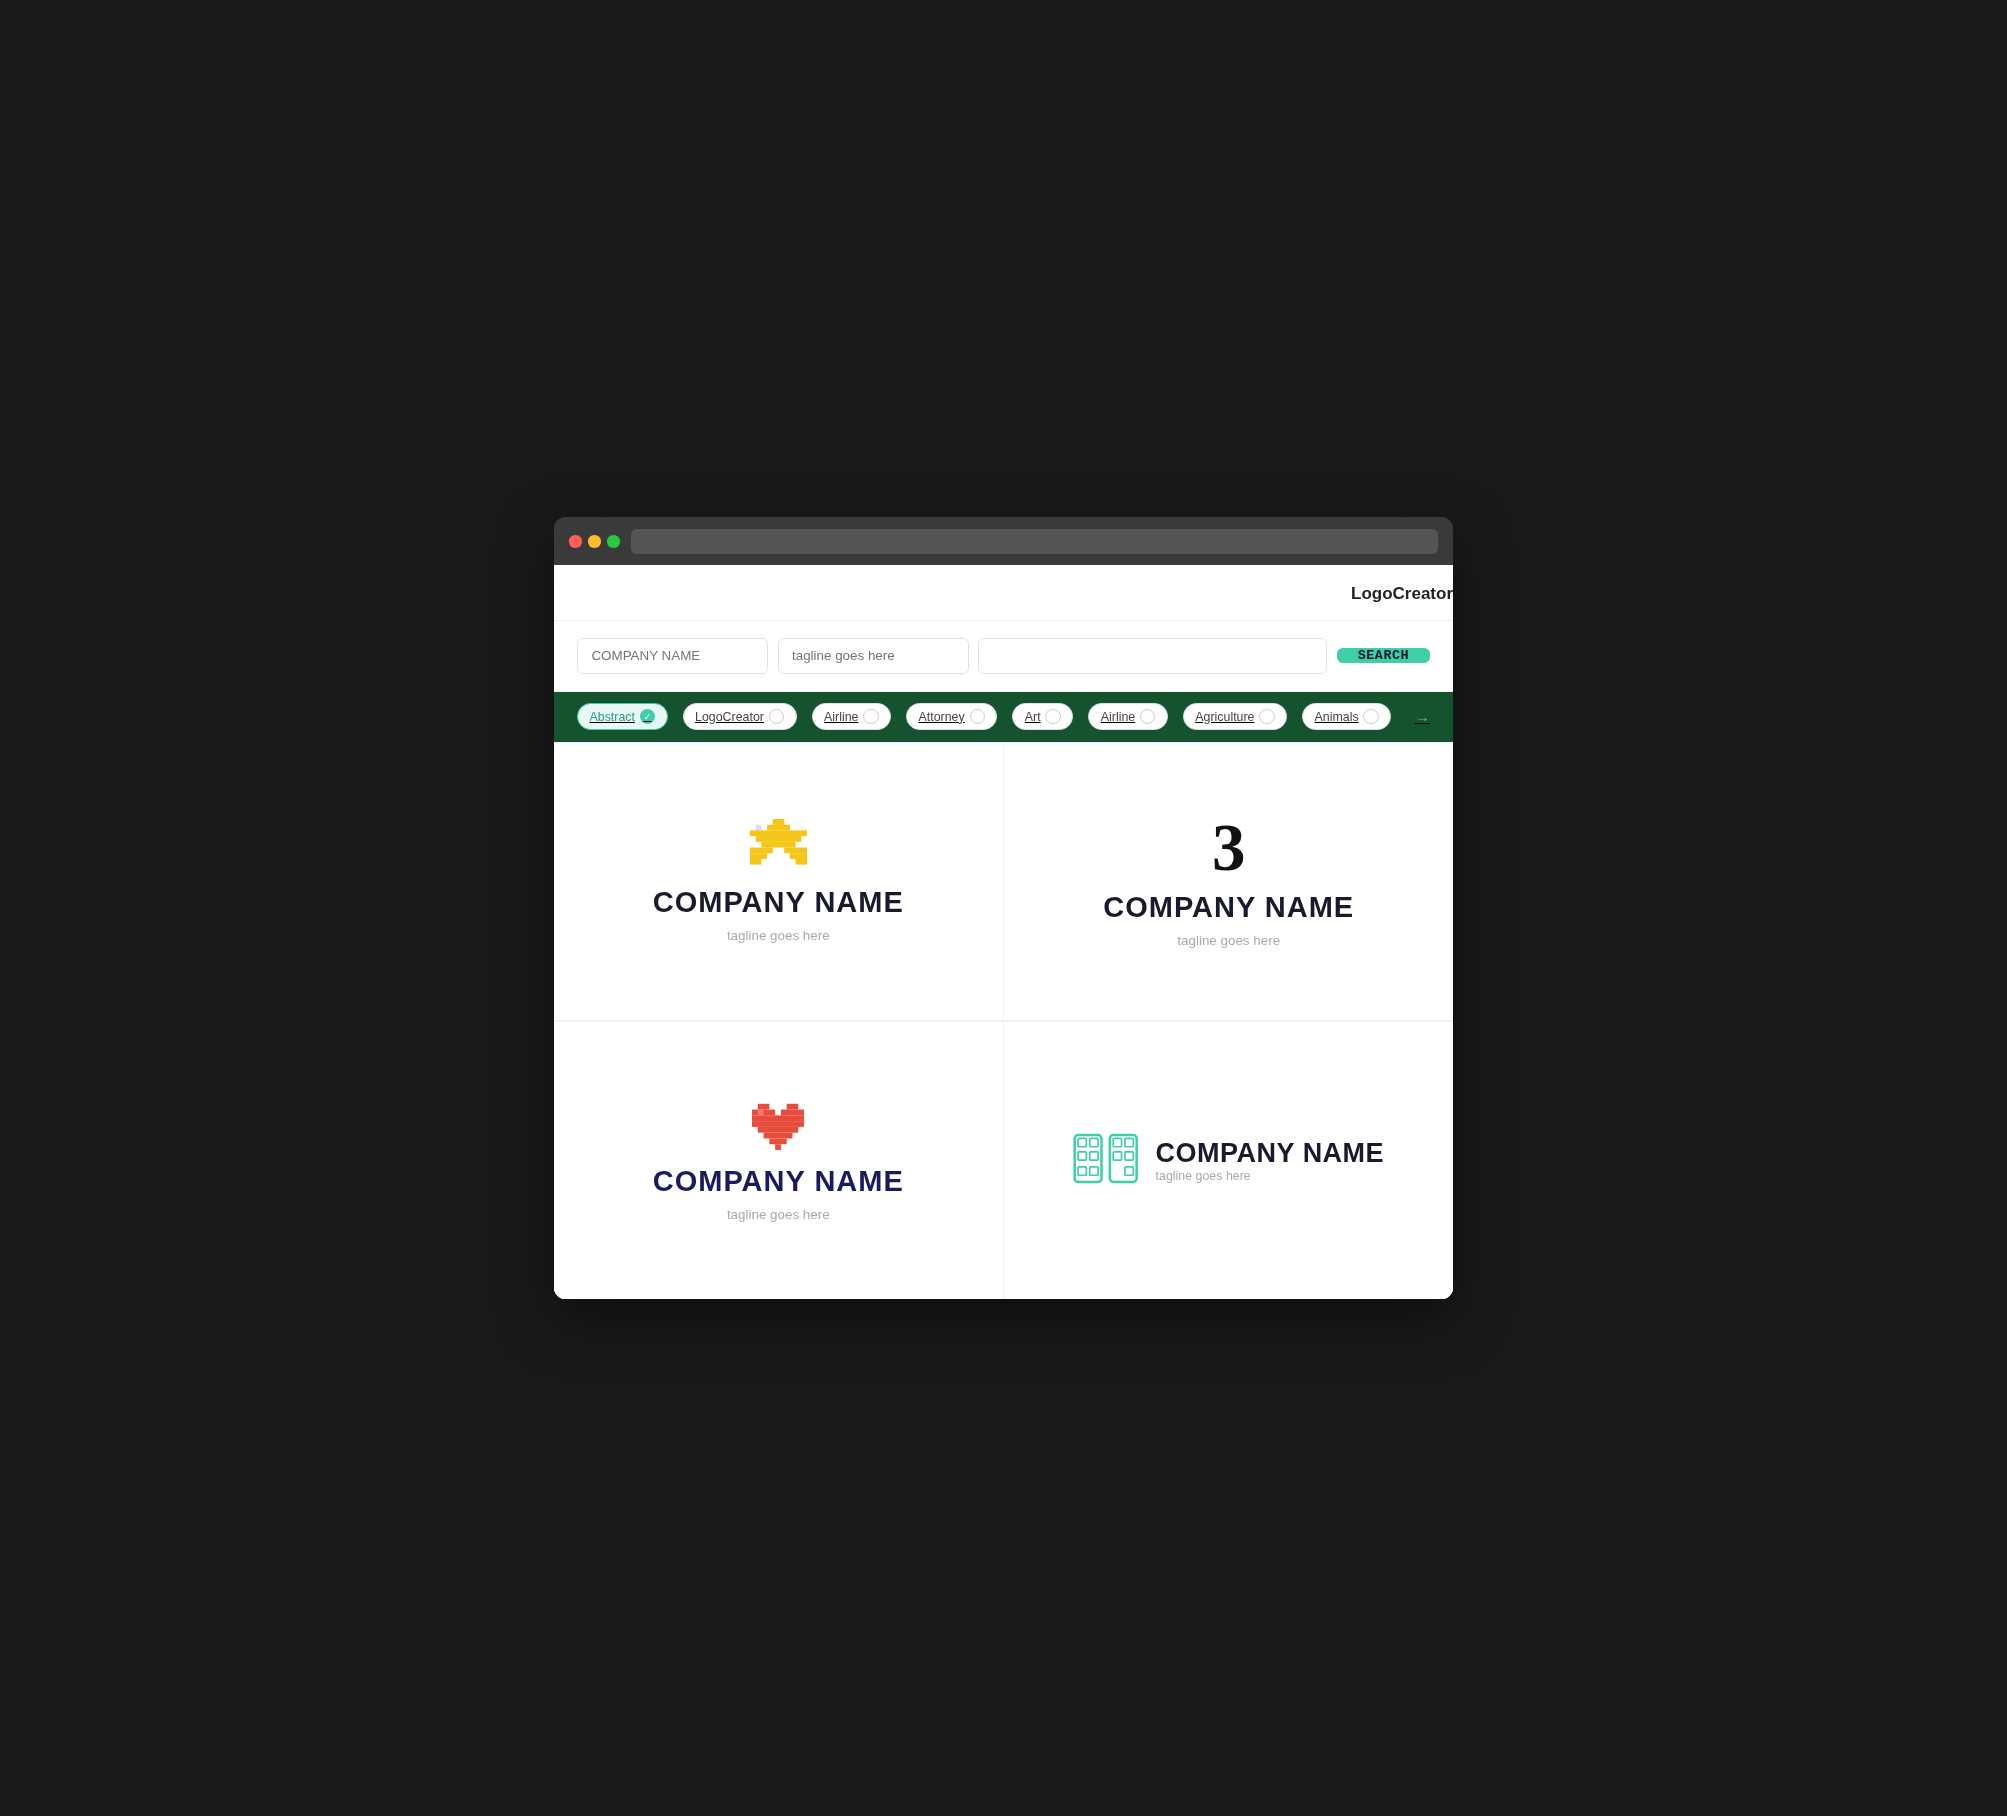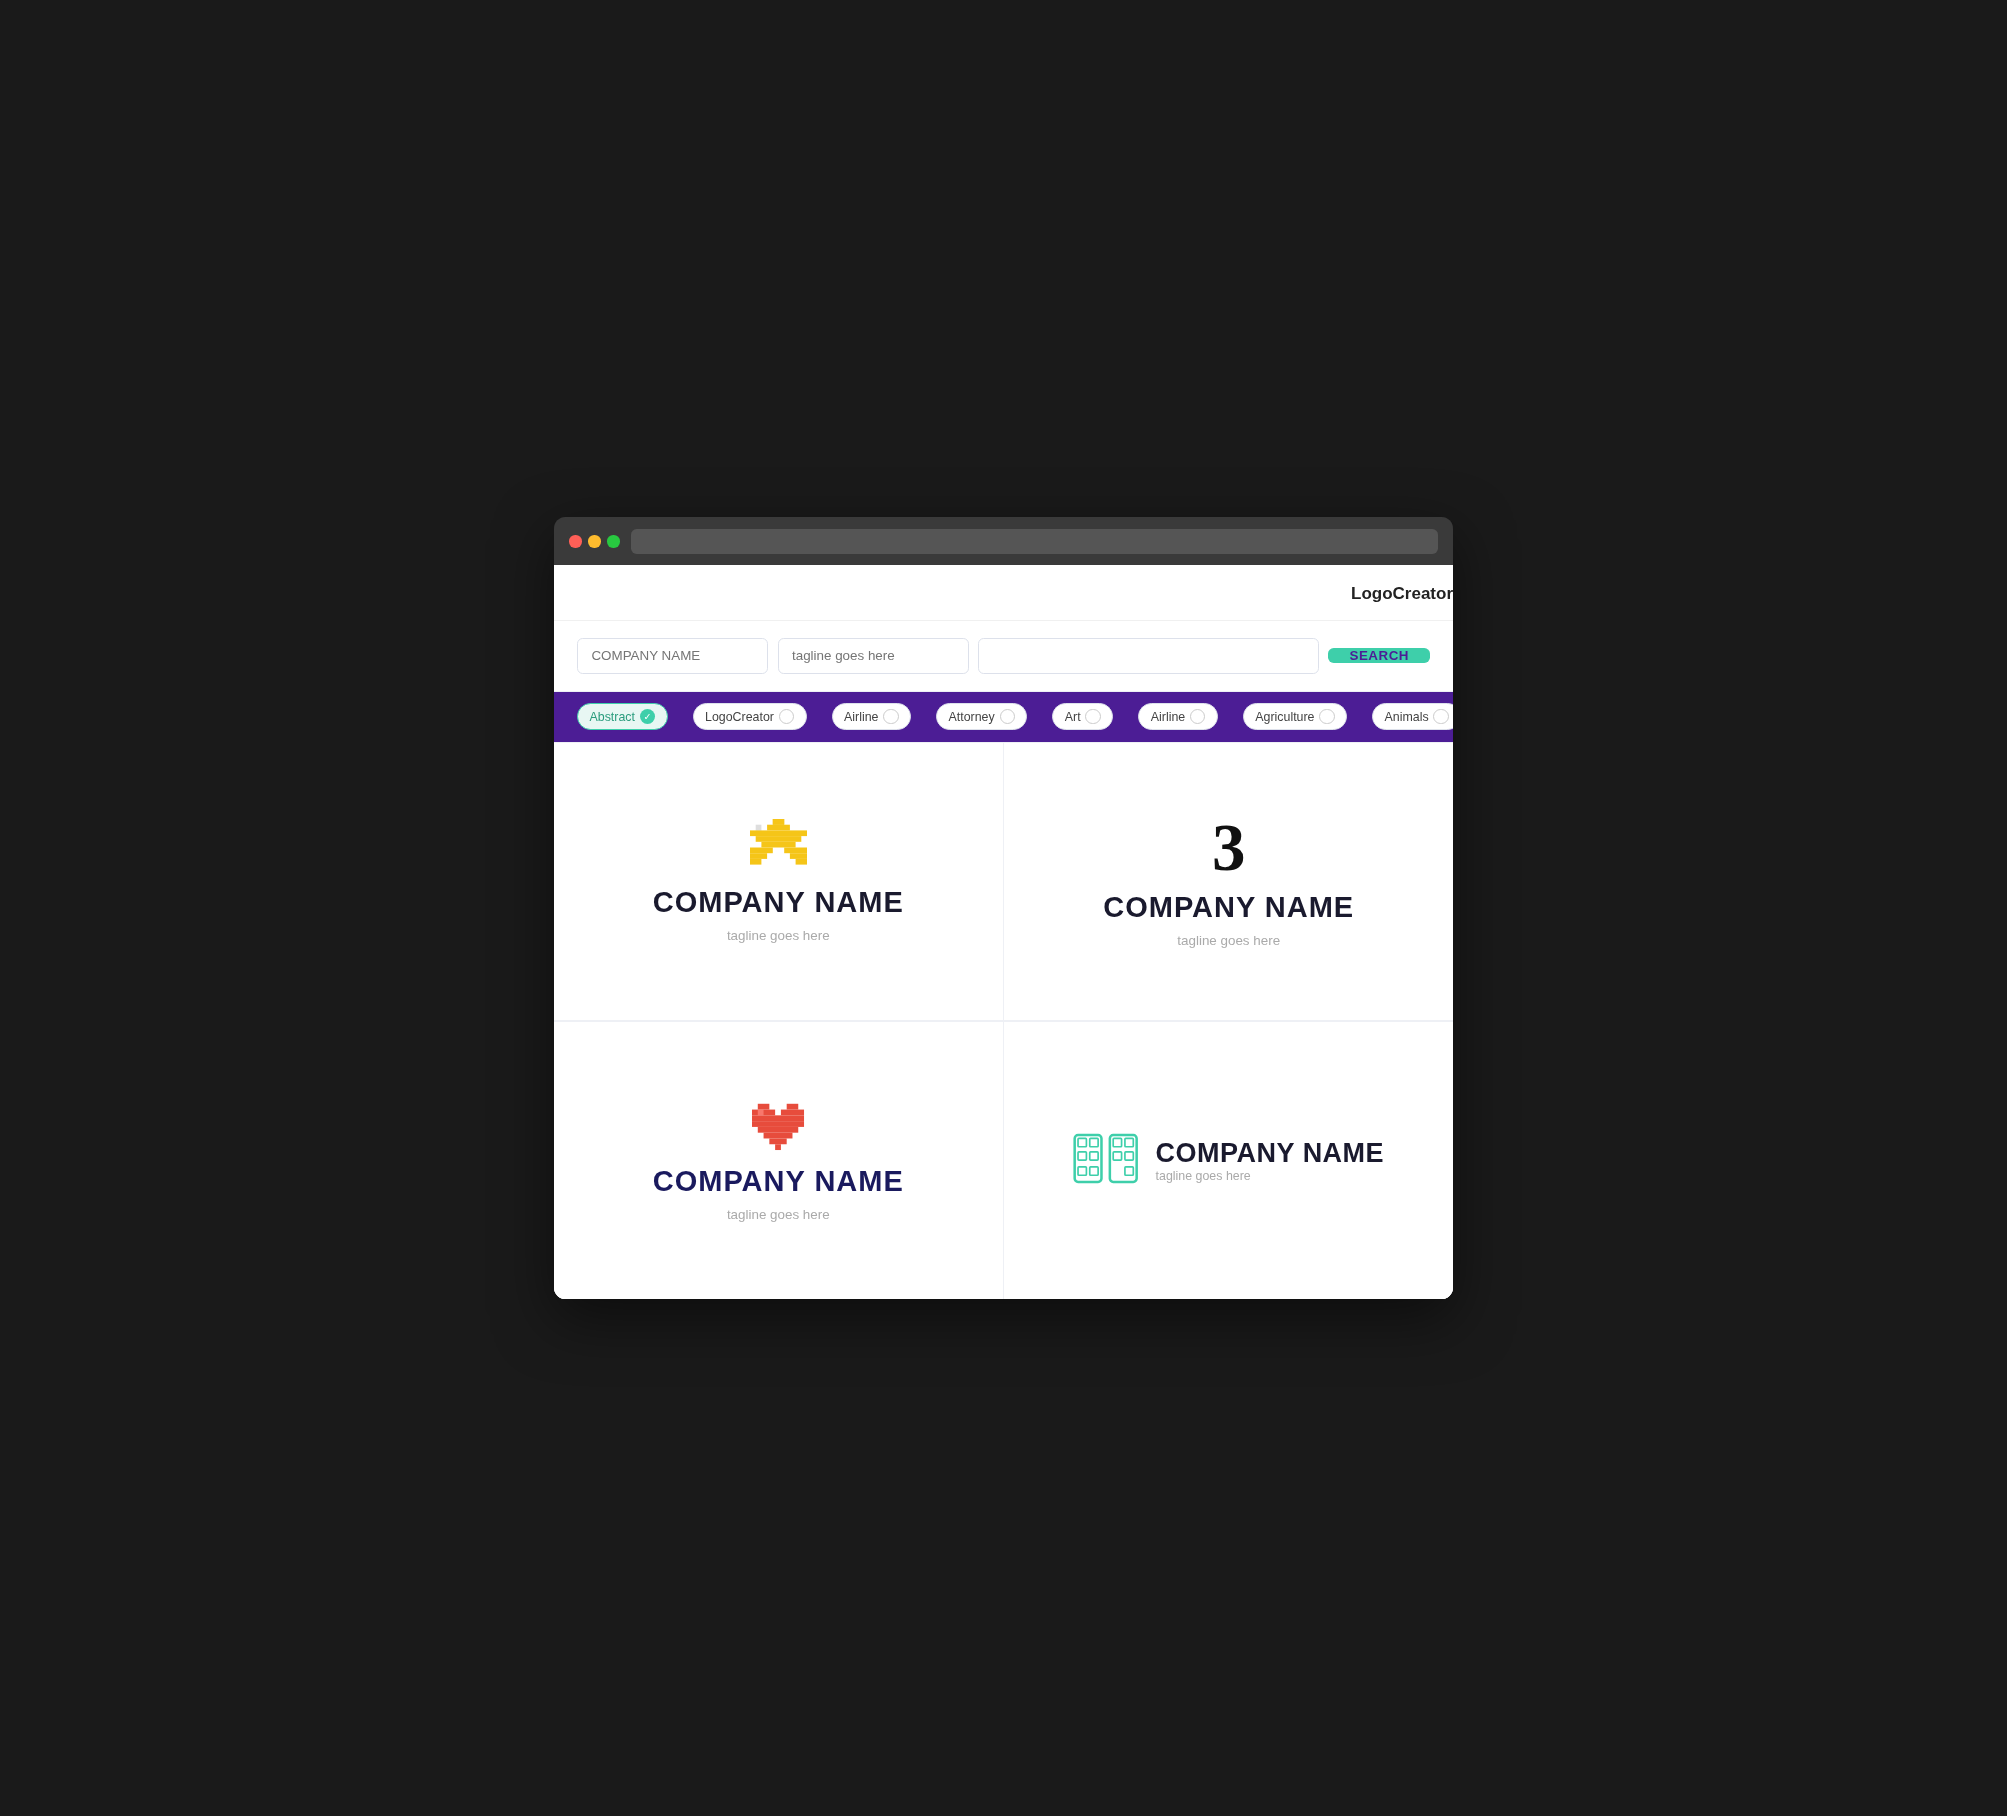--- a/index.html
+++ b/index.html
@@ -89,37 +89,39 @@
     .input-tagline {
       width: 191px;
     }
 
     .input-search {
       flex: 1;
     }
 
     .search-btn {
       background: #3ecfaa;
-      color: #4c1d95;
+      color: #0f172a;
       border: none;
       border-radius: 5.7px;
       padding: 0 21px;
       font-size: 13.4px;
       font-weight: 600;
       letter-spacing: 0.5px;
       cursor: pointer;
+      font-family: Liberation Mono, monospace;
     }
 
     .filter-bar {
       display: flex;
       align-items: center;
-      gap: 25px;
+      gap: 15px;
       padding: 11.5px 23px;
       border-bottom: 1px solid #eef0f5;
-      background: #4c1d95;
+      background: #14532d;
+      text-decoration: underline;
     }
 
     .filter-chip {
       display: flex;
       align-items: center;
       gap: 4.8px;
       padding: 4.8px 11.5px;
       border-radius: 19px;
       font-size: 12.4px;
       cursor: pointer;

